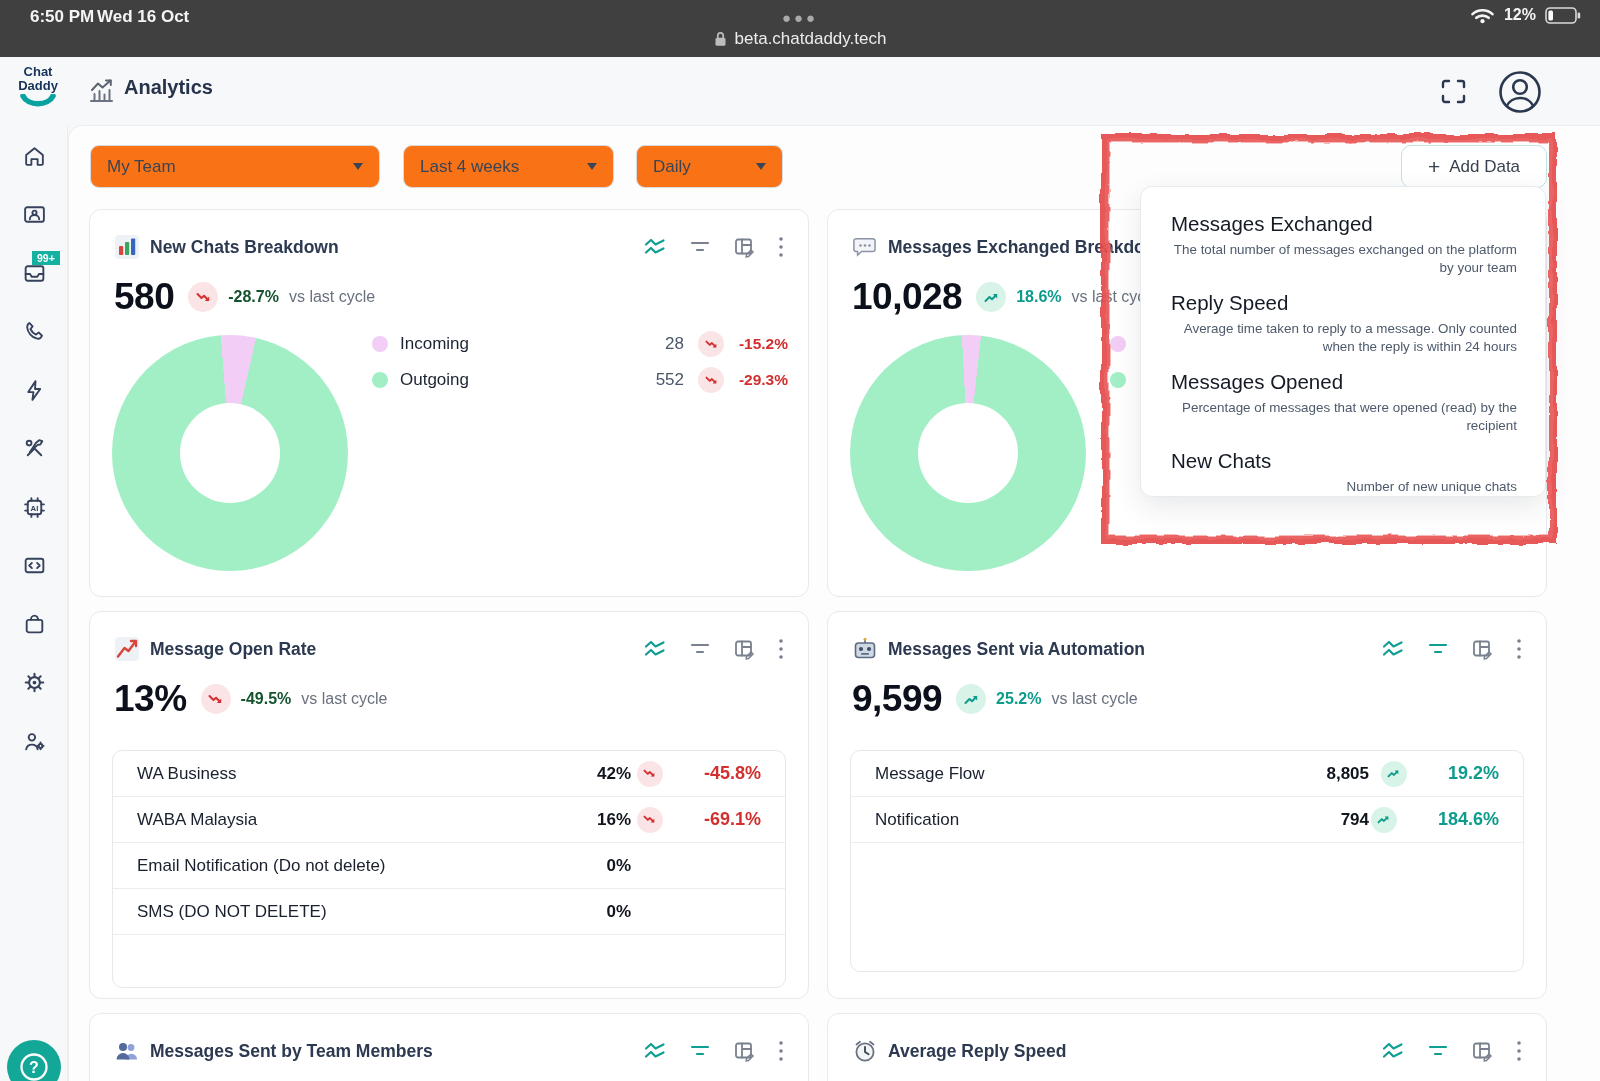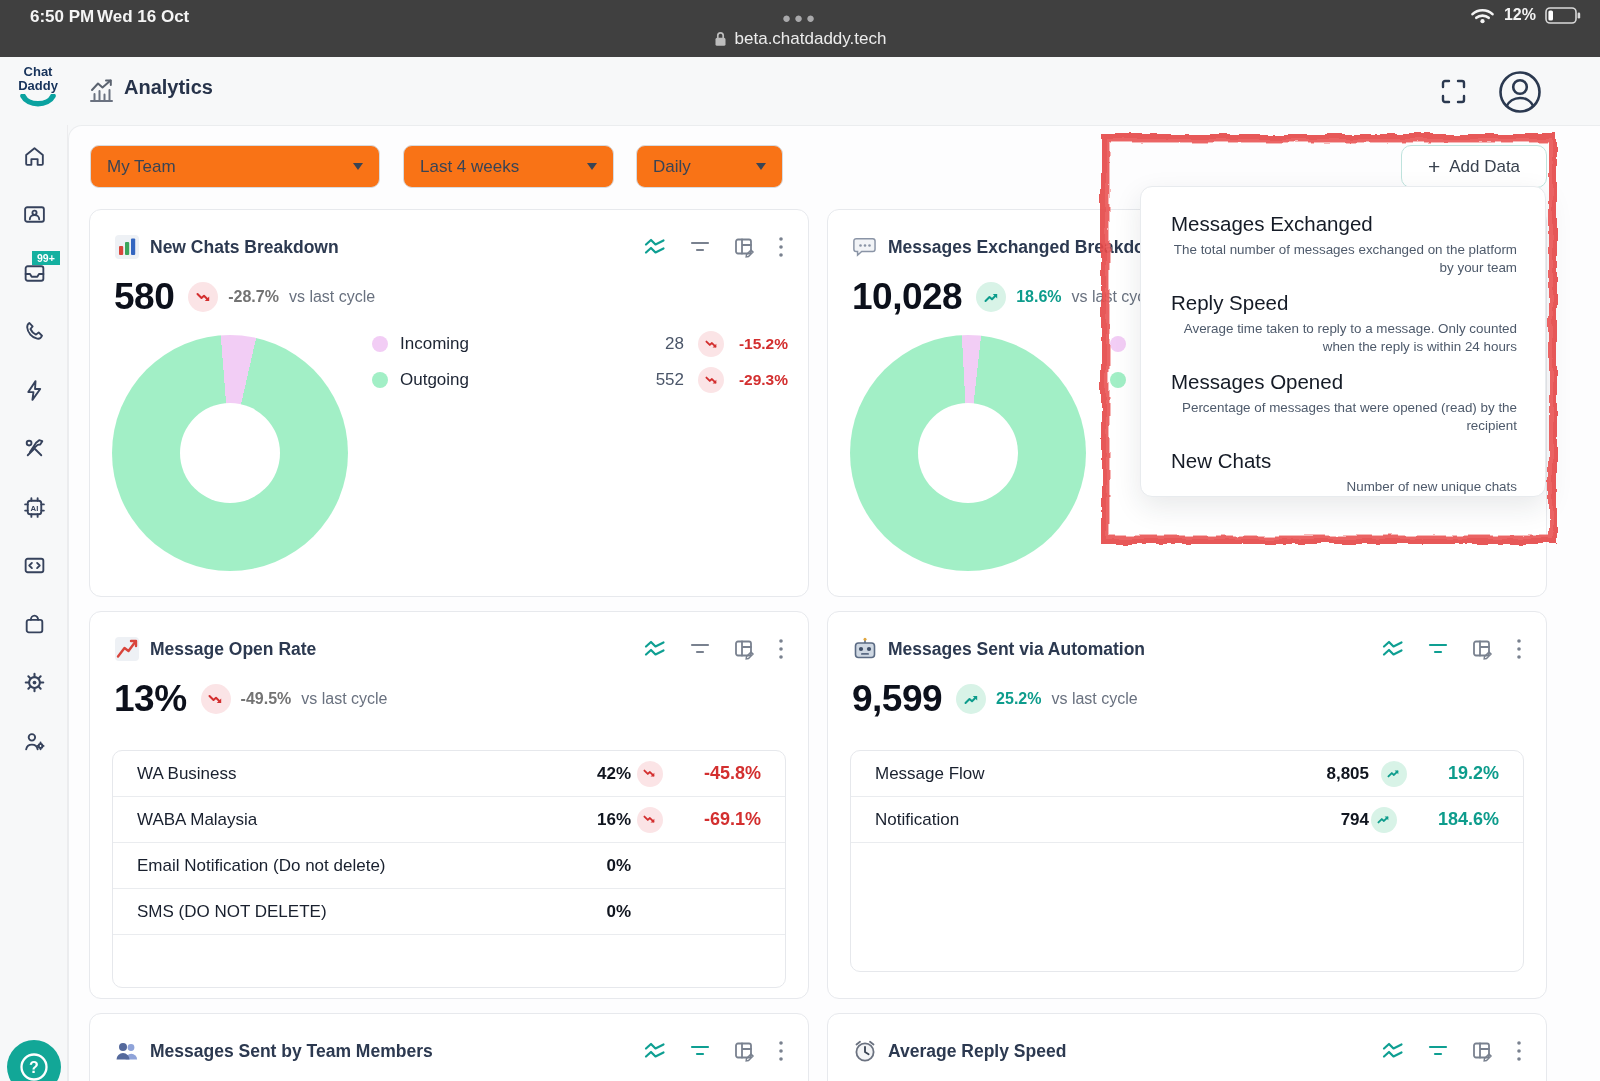--- a/index.html
+++ b/index.html
@@ -49,21 +49,21 @@
   .act .gray { stroke:#79818f; }
   .act .teal { stroke:#0e9f92; }
   .act .dotf { fill:#79818f; }
 
   .value-row { margin-top:16px; display:flex; align-items:center; gap:10px; }
   .big-value { font-size:37px; font-weight:800; color:#0c101b; letter-spacing:-0.5px; margin-right:4px; }
   .badge { width:30px; height:30px; border-radius:50%; display:flex; align-items:center; justify-content:center; flex:0 0 auto; }
   .badge.down { background:#fbe4e6; }
   .badge.up { background:#d8f3e7; }
   .pct { font-size:16px; font-weight:700; }
-  .pct.neg { color:#737373;text-align:center; }
+  .pct.neg { color:#14532d;text-align:center; }
   .pct.pos { color:#0d9c8c; }
   .vs { font-size:16px; color:#69717f; }
 
   .donut { position:absolute; left:22px; top:125px; width:236px; height:236px; border-radius:50%; }
   .donut::after { content:""; position:absolute; inset:68px; background:#fff; border-radius:50%; }
 
   .legend { position:absolute; left:282px; top:116px; width:416px; }
   .leg-row { height:36px; display:flex; align-items:center; }
   .leg-dot { width:16px; height:16px; border-radius:50%; margin-right:12px; flex:0 0 auto; }
   .dot-pink { background:#f2cdf5; }

